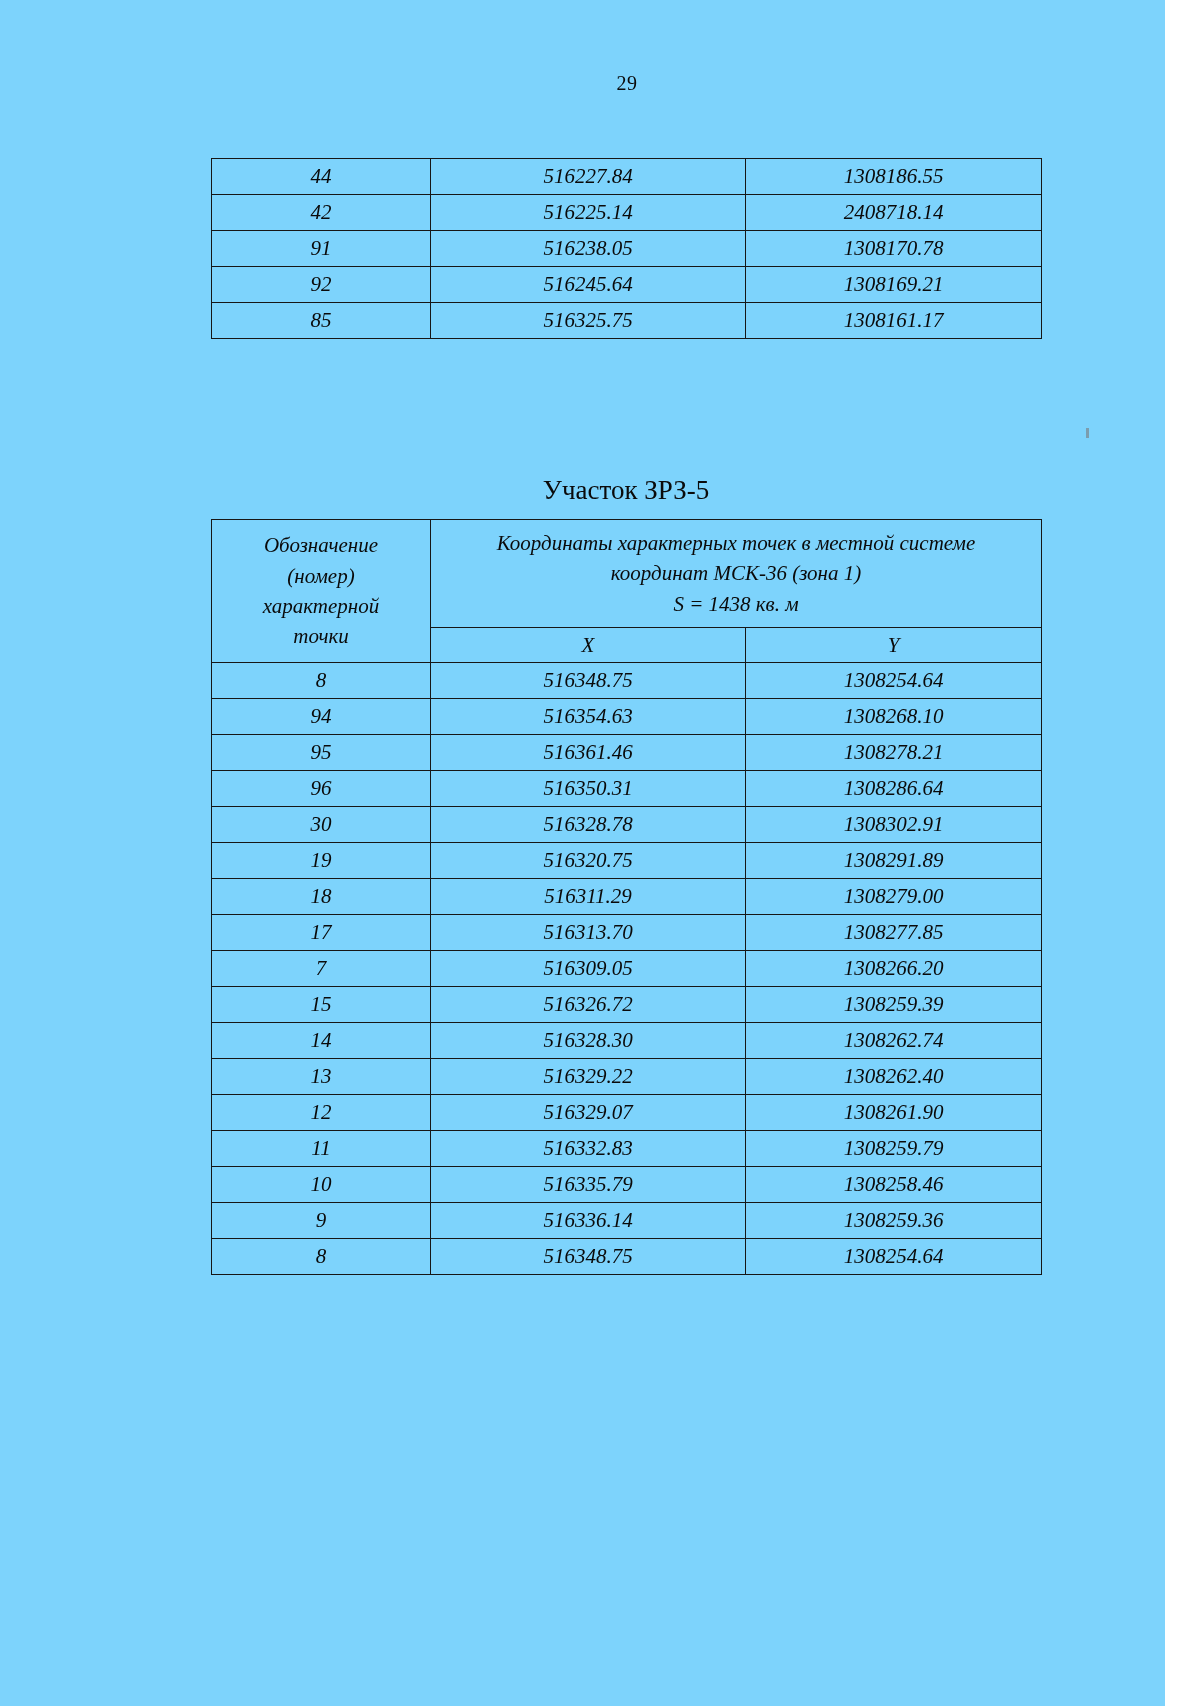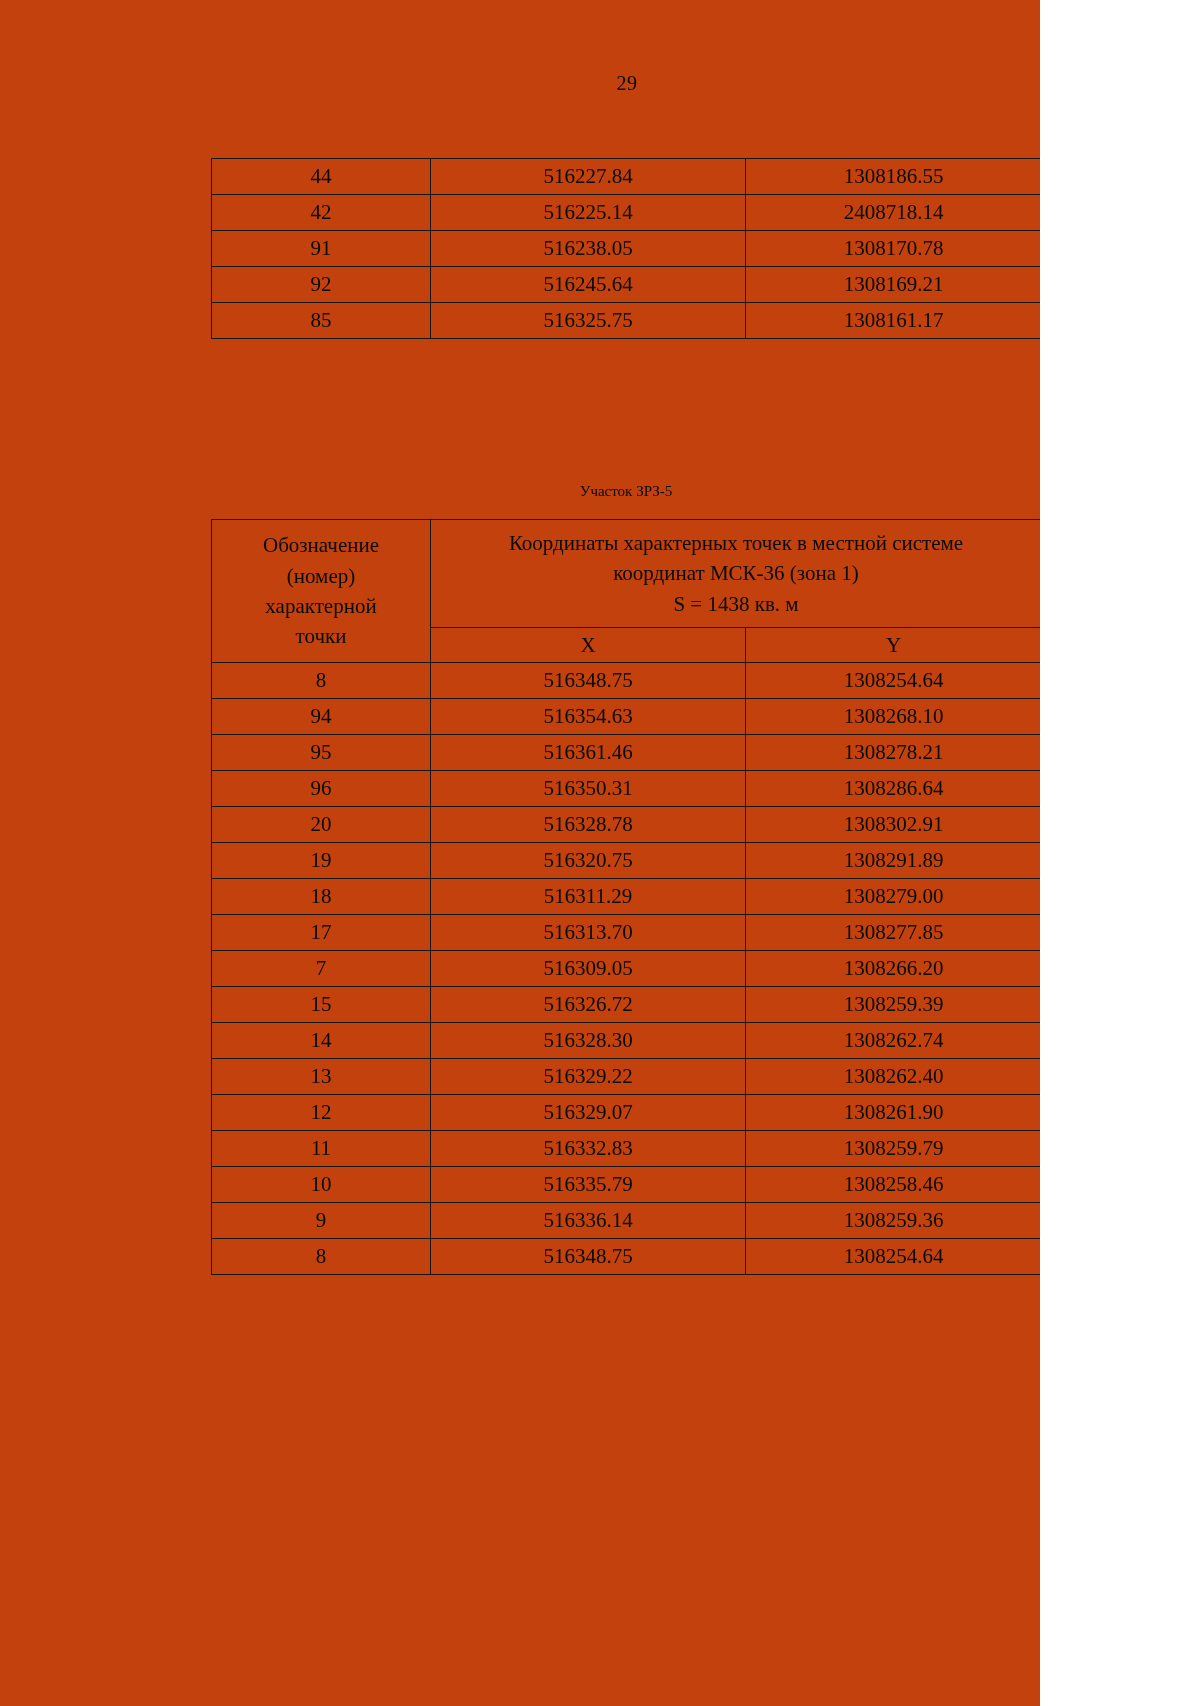--- a/index.html
+++ b/index.html
@@ -2,63 +2,63 @@
 <html><head>
 <meta charset="utf-8">
 <style>
   html, body {
     margin: 0;
     padding: 0;
     background: #ffffff;
   }
   .page {
     position: relative;
-    width: 1040px;
+    width: 1165px;
     height: 1706px;
-    background: #c2410c;
+    background: #7dd3fc;
     color: #0a0a0a;
     font-family: "Liberation Serif", "DejaVu Serif", serif;
     overflow: hidden;
   }
   .page-number {
     position: absolute;
     top: 72px;
     left: 0;
     width: 1254px; 
     text-align: center;
     font-size: 20px;
     letter-spacing: 0.5px;
   }
   table.coords {
     position: absolute;
     left: 211px;
     border-collapse: collapse;
     table-layout: fixed;
     width: 830px;
     font-size: 21px;
+    font-style: italic;
   }
   table.coords td {
     border: 1.6px solid #161616;
     text-align: center;
     vertical-align: middle;
     height: 35px;
     padding: 0 4px;
     line-height: 1.25;
     overflow: hidden;
     white-space: nowrap;
   }
   #table1 { top: 158px; }
   .section-title {
     position: absolute;
     top: 475px;
     left: 211px;
     width: 830px;
     text-align: center;
-    font-size: 15px;
-    margin-top: 8px;
+    font-size: 27px;
   }
   #table2 { top: 519px; padding-left: 25px; }
   #table2 td.hdr-left {
     line-height: 1.45;
     white-space: normal;
     padding: 4px 6px;
   }
   #table2 td.hdr-coords {
     line-height: 1.45;
     white-space: normal;
@@ -163,21 +163,21 @@
           <td>95</td>
           <td>516361.46</td>
           <td>1308278.21</td>
         </tr>
         <tr>
           <td>96</td>
           <td>516350.31</td>
           <td>1308286.64</td>
         </tr>
         <tr>
-          <td>20</td>
+          <td>30</td>
           <td>516328.78</td>
           <td>1308302.91</td>
         </tr>
         <tr>
           <td>19</td>
           <td>516320.75</td>
           <td>1308291.89</td>
         </tr>
         <tr>
           <td>18</td>

